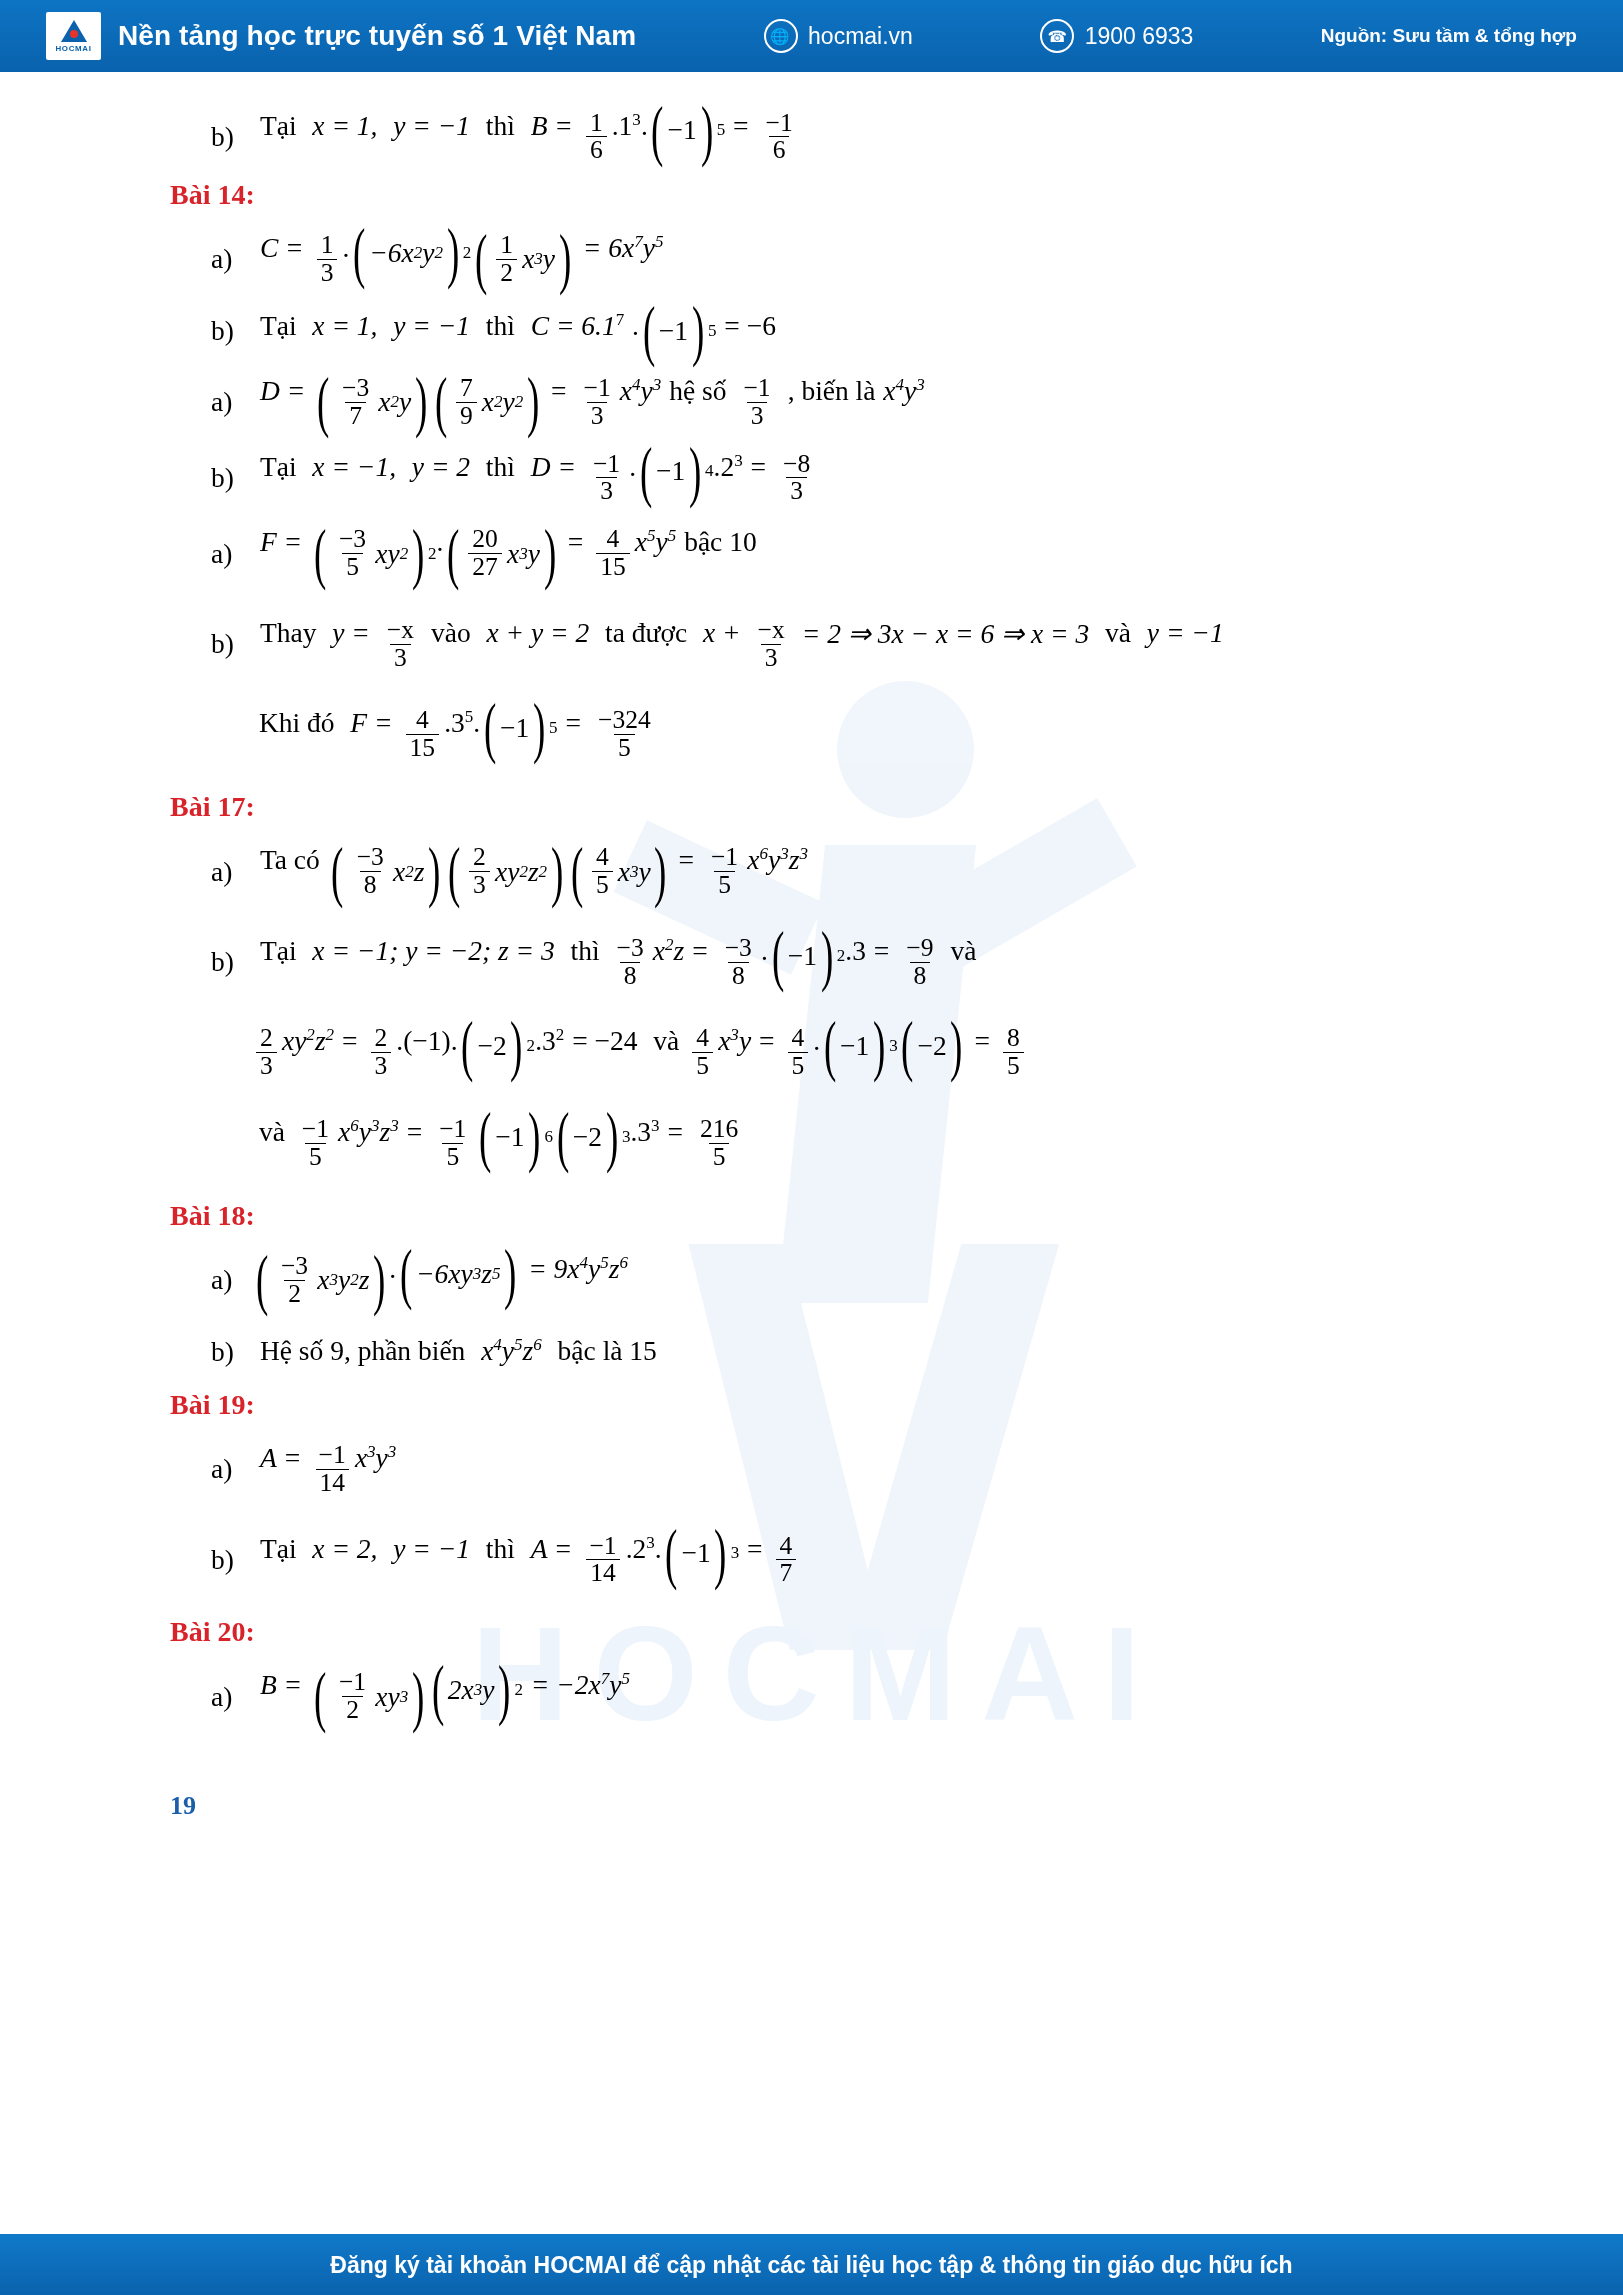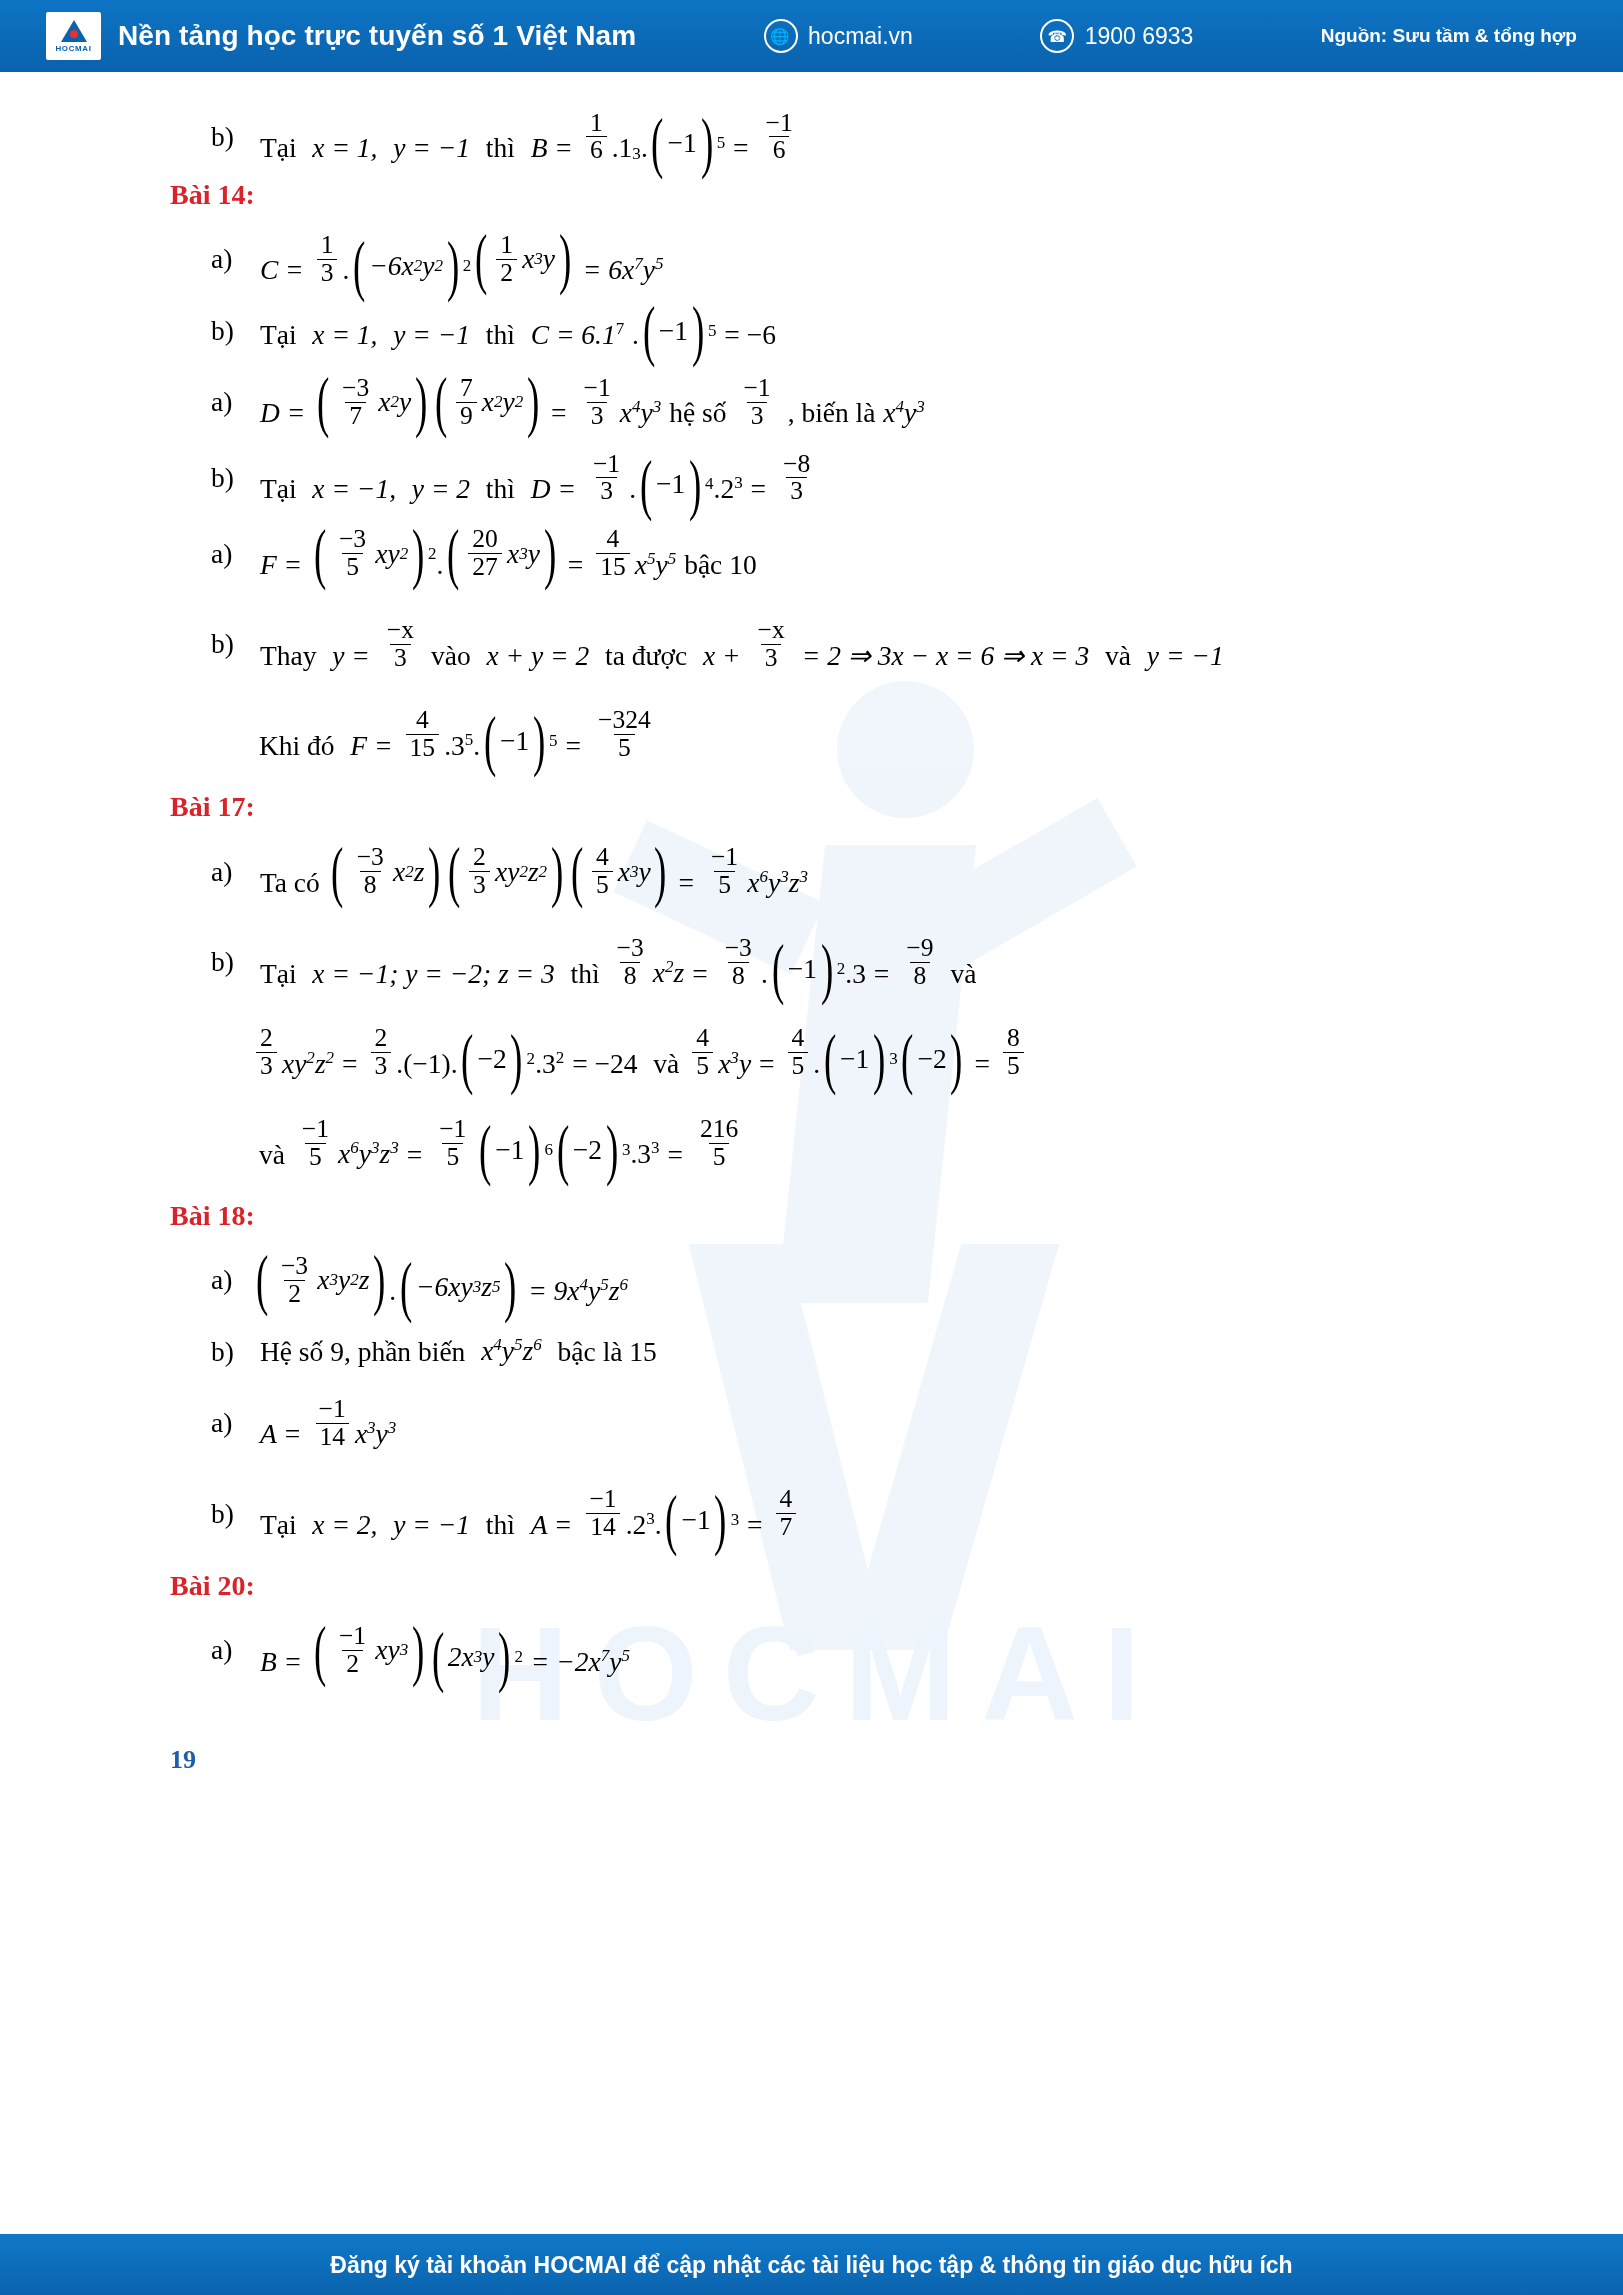--- a/index.html
+++ b/index.html
@@ -138,21 +138,21 @@
   .item {
     display:flex;
     align-items:center;
     margin:6.5px 0 6.5px 0;
     padding-left:41px;
     font-size:27.5px;
     min-height:46px;
   }
   .item.tall { min-height:84px; }
   .lbl { width:41px; flex:none; }
-  .math { display:flex; align-items:flex-end; flex-wrap:nowrap; }
+  .math { display:flex; align-items:flex-start; flex-wrap:nowrap; }
   .txt { padding:0 7.9px; }
   i.v { font-style:italic; font-family:"Liberation Serif", serif; }
   sup { font-size:.62em; vertical-align:super; font-style:italic; }
   sup.n { font-style:normal; }
   .frac {
     display:inline-flex;
     flex-direction:column;
     align-items:center;
     vertical-align:middle;
     margin:0 5.2px;
@@ -659,20 +659,21 @@
     </div>
     <div class="item">
       <span class="lbl">b)</span>
       <span class="math">
         <span class="txt">Hệ số 9, phần biến</span>
         <span class="txt"><i class="v">x</i><sup>4</sup><i class="v">y</i><sup>5</sup><i class="v">z</i><sup>6</sup></span>
         <span class="txt">bậc là 15</span>
       </span>
     </div>
 
+    <div class="heading">Bài 19:</div>
     <div class="item tall">
       <span class="lbl">a)</span>
       <span class="math">
         <i class="v txt">A =</i>
         <span class="frac">
             <span class="num">−1</span>
             <span class="den">14</span>
           </span>
         <span><i class="v">x</i><sup>3</sup><i class="v">y</i><sup>3</sup></span>
       </span>

